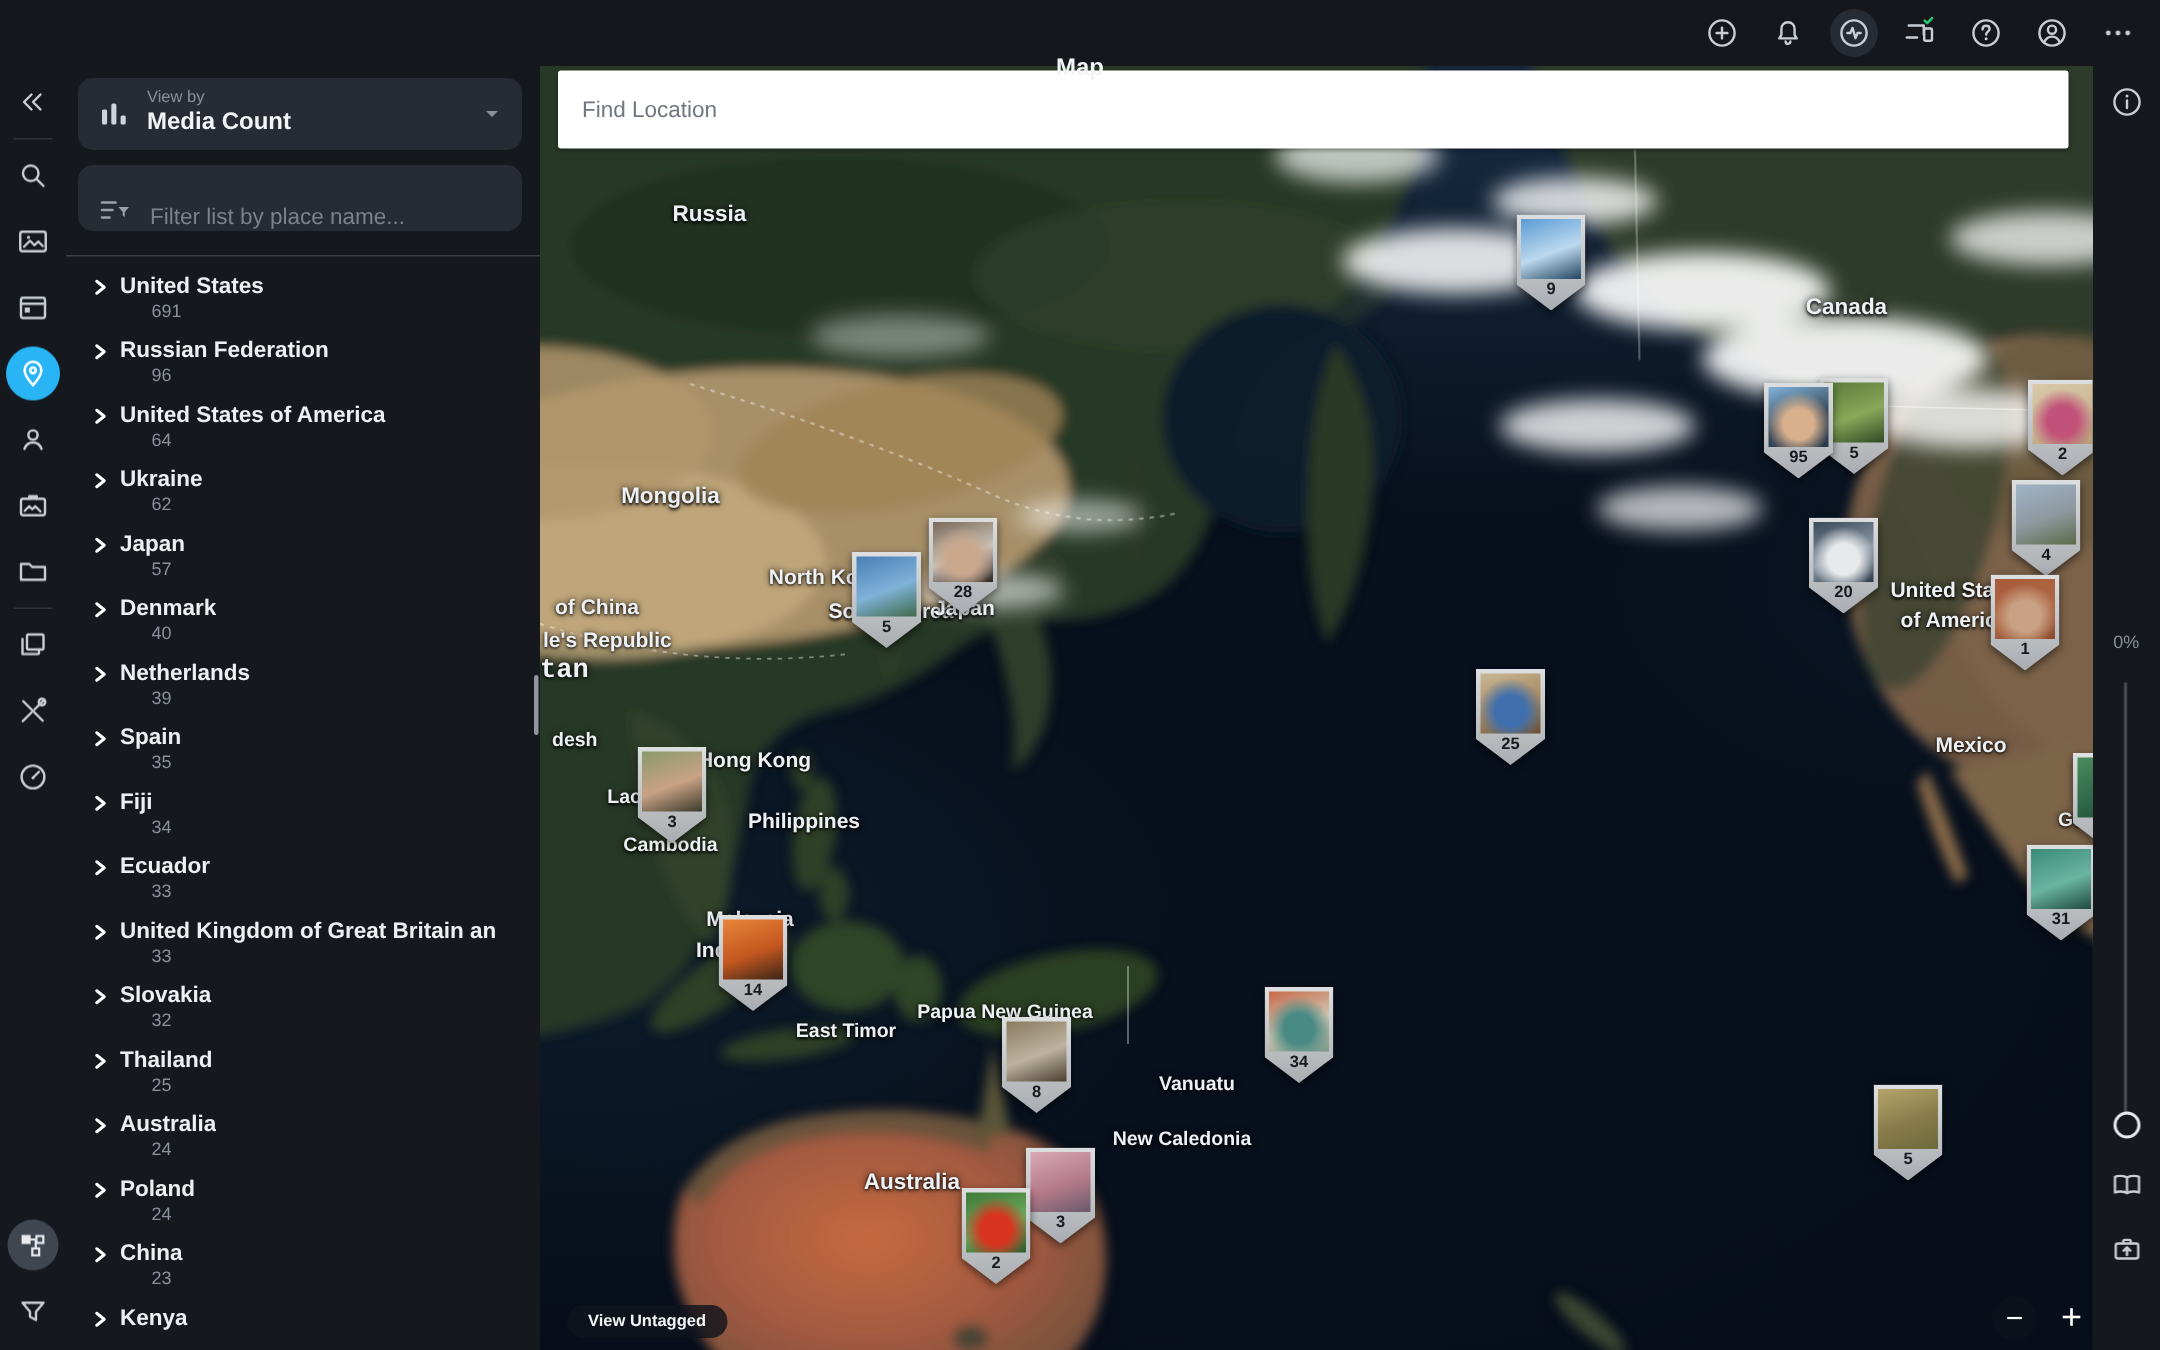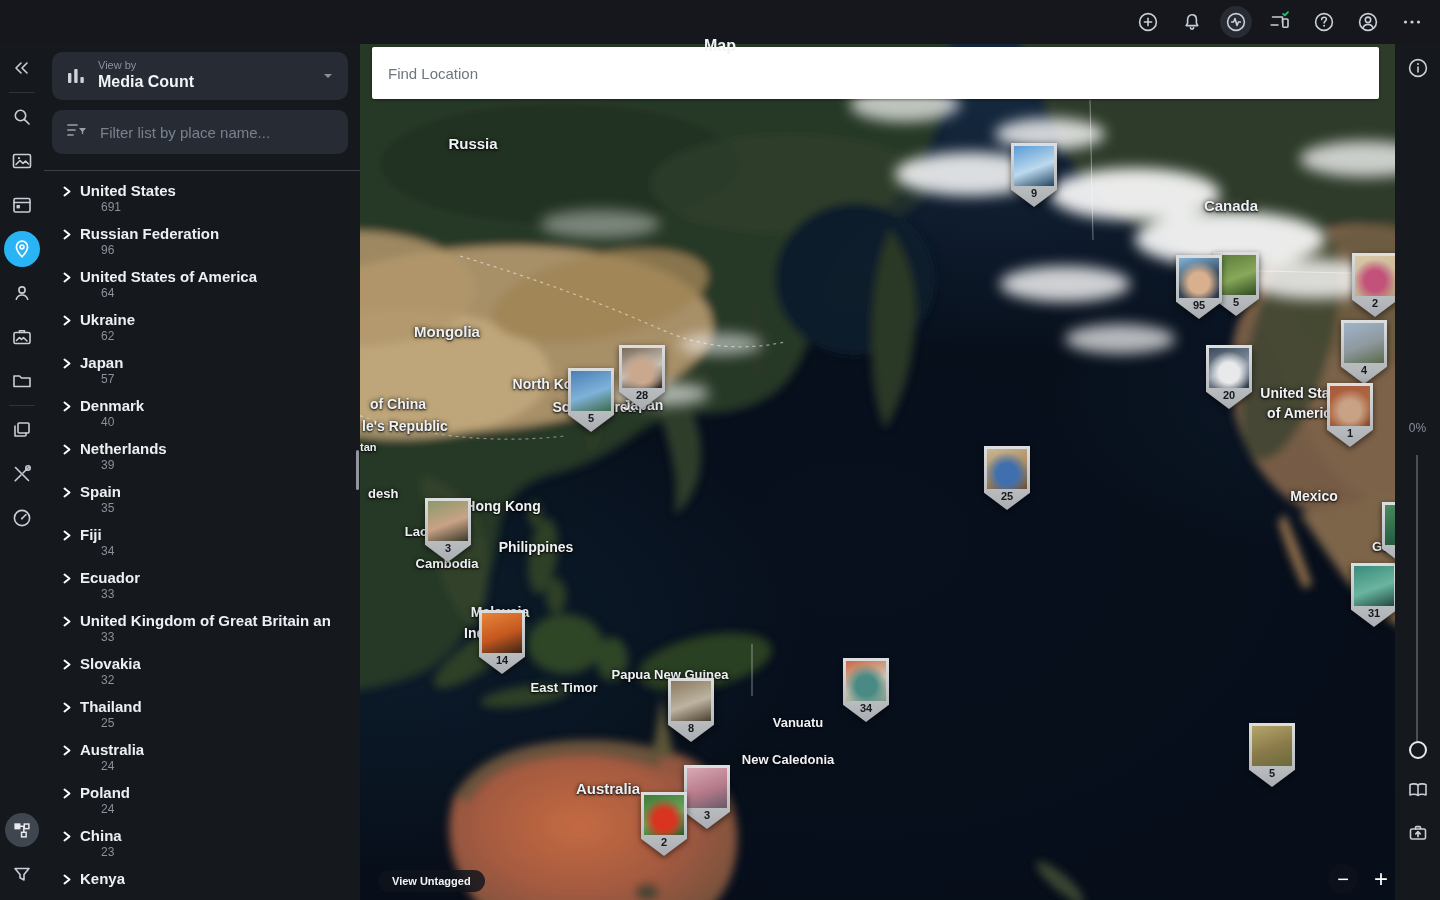--- a/index.html
+++ b/index.html
@@ -27,21 +27,21 @@
   .rail-spacer{flex:1;}
   .rail-item .circle-bubble{position:absolute;width:34px;height:34px;border-radius:50%;background:#3f4650;}
   
   .places-panel{position:absolute;left:44px;top:44px;width:316px;height:856px;background:#15181d;z-index:20;}
   .card{position:absolute;left:8px;width:296px;background:#262b34;border-radius:10px;cursor:pointer;}
   .viewby-card{top:8px;height:48px;}
   .viewby-icon{position:absolute;left:14px;top:14px;}
   .viewby-label{position:absolute;left:46px;top:7px;font-size:11px;color:#8a919c;}
   .viewby-value{position:absolute;left:46px;top:21px;font-size:16px;font-weight:600;color:#f2f4f6;}
   .viewby-caret{position:absolute;right:12px;top:16px;}
-  .filter-card{top:66px;height:44px;display:flex;align-items:center;}
+  .filter-card{top:66px;height:44px;display:flex;align-items:flex-end;}
   .filter-icon{margin-left:14px;flex:none;}
   .filter-input{flex:1;margin:0 10px;background:transparent;border:none;outline:none;
     font-size:15px;color:#d5d9de;font-family:inherit;}
   .filter-input::placeholder{color:#7a828e;}
   .places-list{position:absolute;left:0;top:126px;width:316px;bottom:0;border-top:1px solid #3a3f48;
     overflow:hidden;padding-top:6px;box-sizing:border-box;}
   .place-row{display:flex;align-items:flex-start;padding:4px 8px 5px 10px;cursor:pointer;}
   .place-chevron{width:26px;flex:none;display:flex;justify-content:center;padding-top:4px;}
   .place-info{min-width:0;}
   .place-name{font-size:15px;font-weight:700;color:#edeff2;line-height:19px;white-space:nowrap;overflow:hidden;}
@@ -547,21 +547,21 @@
       <ellipse cx="360" cy="300" rx="42" ry="11" opacity=".55"></ellipse>
       <ellipse cx="240" cy="180" rx="60" ry="14" opacity=".4"></ellipse>
     </g>
   </svg>
 
   <div id="labels-layer">
       <span class="map-label" style="left: 113px; top: 99px; font-size: 15px;">Russia</span>
       <span class="map-label" style="left: 87px; top: 287px; font-size: 15px;">Mongolia</span>
       <span class="map-label left-aligned" style="left: 2px; top: 340px; font-size: 14px; margin-top: 42px;">le's Republic</span>
       <span class="map-label left-aligned" style="left: 10px; top: 360px; font-size: 14px;">of China</span>
-      <span class="map-label left-aligned" style="left: 0px; top: 403px; font-size: 11px;">tan</span>
+      <span class="map-label left-aligned" style="left: 0px; top: 403px; font-size: 18px; font-family: Liberation Mono, monospace;">tan</span>
       <span class="map-label left-aligned" style="left: 8px; top: 449px; font-size: 13px;">desh</span>
       <span class="map-label" style="left: 193px; top: 340px; font-size: 14px;">North Korea</span>
       <span class="map-label" style="left: 234px; top: 363px; font-size: 14px;">South Korea</span>
       <span class="map-label" style="left: 283px; top: 361px; font-size: 14px;">Japan</span>
       <span class="map-label" style="left: 60px; top: 487px; font-size: 13px;">Laos</span>
       <span class="map-label" style="left: 143px; top: 462px; font-size: 14px;">Hong Kong</span>
       <span class="map-label" style="left: 176px; top: 503px; font-size: 14px;">Philippines</span>
       <span class="map-label" style="left: 87px; top: 519px; font-size: 13px;">Cambodia</span>
       <span class="map-label" style="left: 140px; top: 568px; font-size: 14px;">Malaysia</span>
       <span class="map-label left-aligned" style="left: 104px; top: 589px; font-size: 14px;">Ind</span>

